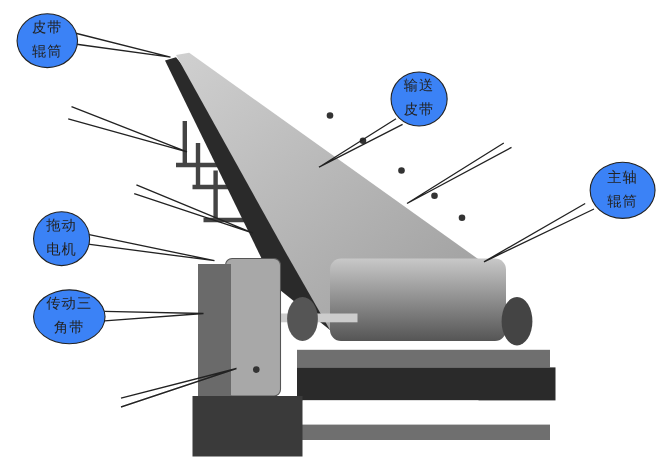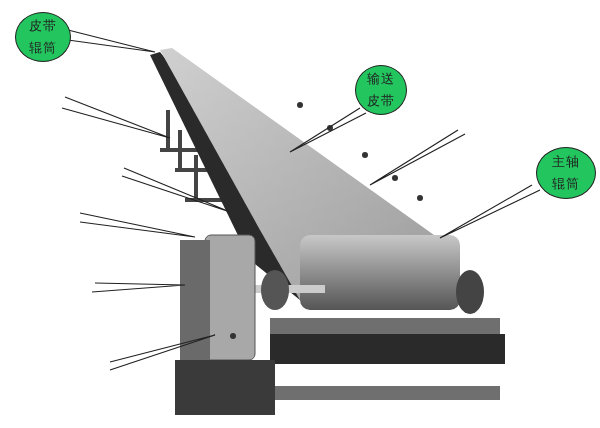--- a/index.html
+++ b/index.html
@@ -1,18 +1,18 @@
 <!DOCTYPE html>
 <html><head>
 <meta charset="utf-8">
 <style>
   html, body { margin:0; padding:0; background:#fff; }
   body { width:600px; height:428px; position:relative; overflow:hidden; font-family:"DejaVu Sans", sans-serif; }
   #stage { position:absolute; left:0; top:0; width:600px; height:428px; }
-  .bubble { position:absolute; border:1.5px solid #222; border-radius:50%; background:#22c55e;
+  .bubble { position:absolute; border:1.5px solid #222; border-radius:50%; background:#3b82f6;
     display:flex; flex-direction:column; align-items:center; justify-content:center;
     font-size:13px; color:#222; line-height:22px; box-sizing:border-box; }
   .bubble span { display:block; letter-spacing:1px; }
 </style>
 </head>
 <body>
 
 <div id="stage">
   <svg width="600" height="428" viewBox="0 0 600 428" style="position:absolute;left:0;top:0">
     <defs>
@@ -74,20 +74,28 @@
       <polyline points="360,108 290,152 366,113"></polyline>
       <polyline points="458,130 370,185 465,134"></polyline>
       <polyline points="532,185 440,238 540,190"></polyline>
     </g>
   </svg>
 
   <div class="bubble" style="left:15px;top:12px;width:56px;height:50px">
     <span>皮带</span>
     <span>辊筒</span>
   </div>
+  <div class="bubble" style="left:30px;top:192px;width:52px;height:50px">
+    <span>拖动</span>
+    <span>电机</span>
+  </div>
+  <div class="bubble" style="left:30px;top:263px;width:66px;height:50px">
+    <span>传动三</span>
+    <span>角带</span>
+  </div>
   <div class="bubble" style="left:355px;top:65px;width:52px;height:50px">
     <span>输送</span>
     <span>皮带</span>
   </div>
   <div class="bubble" style="left:536px;top:147px;width:60px;height:52px">
     <span>主轴</span>
     <span>辊筒</span>
   </div>
 </div>
 

